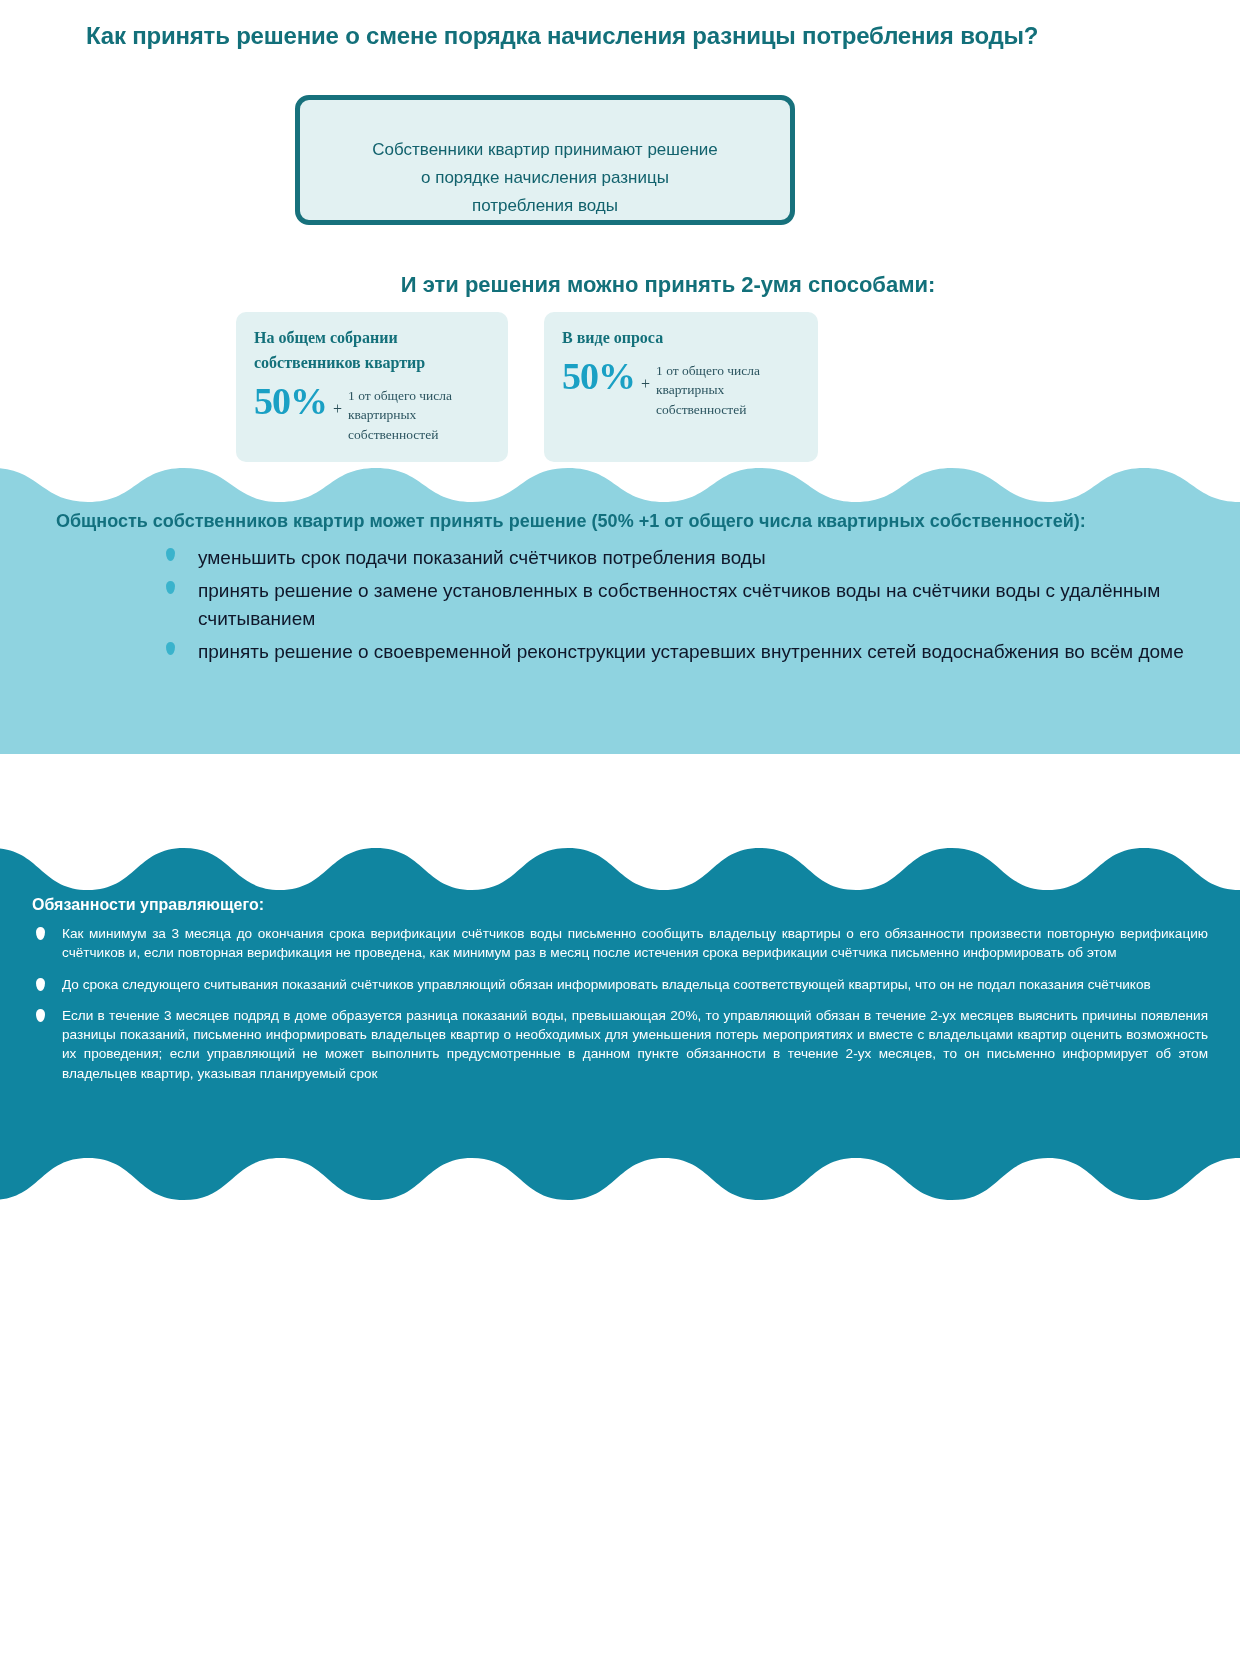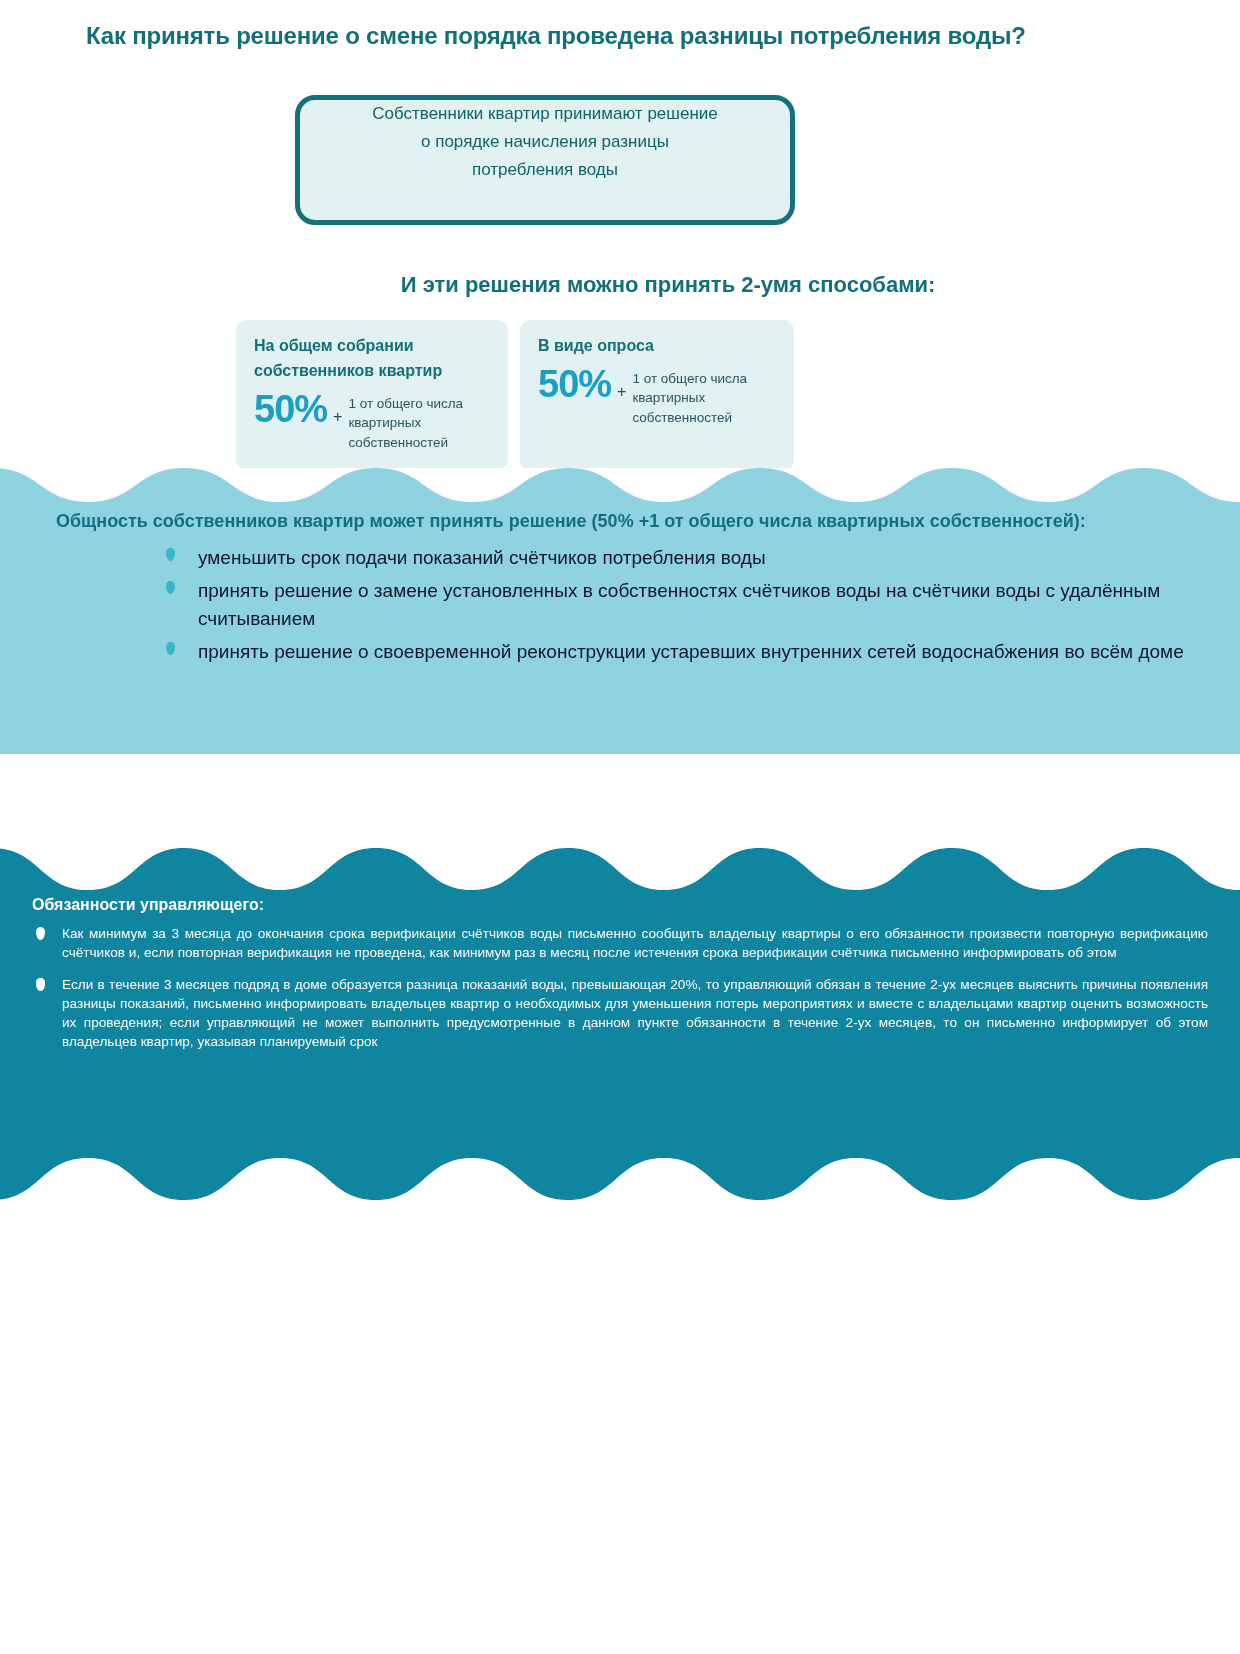--- a/index.html
+++ b/index.html
@@ -28,24 +28,24 @@
   }
 
   .decision-box {
     position: absolute;
     left: 295px;
     top: 95px;
     width: 500px;
     height: 130px;
     box-sizing: border-box;
     border: 5px solid #17717c;
-    border-radius: 20px;
+    border-radius: 14px;
     background: #e2f1f2;
     display: flex;
-    align-items: flex-start;
+    align-items: flex-end;
     justify-content: center;
   }
   .decision-box-text {
     font-size: 17px;
     line-height: 1.65;
     color: #12626d;
     text-align: center;
     padding: 0 24px;
   }
 
@@ -57,24 +57,25 @@
     text-align: center;
     font-size: 22px;
     font-weight: bold;
     color: #13707a;
     margin-left: 48px;
   }
 
   .ways-row {
     position: absolute;
     left: 236px;
-    top: 320px;
+    top: 312px;
     width: 684px;
     display: flex;
-    gap: 12px;
+    gap: 36px;
+    font-family: Liberation Serif, serif;
   }
   .way-card {
     width: 272px;
     min-height: 126px;
     background: #e2f1f2;
     border-radius: 10px;
     padding: 14px 18px 18px 18px;
     box-sizing: border-box;
   }
   .way-card.wide { width: 274px; }
@@ -223,21 +224,21 @@
   }
   .duty .drop {
     position: absolute;
     left: 4px;
     top: 3px;
   }
 </style>
 </head>
 <body>
 
-<div class="page-title">Как принять решение о смене порядка проведена разницы потребления воды?</div>
+<div class="page-title">Как принять решение о смене порядка начисления разницы потребления воды?</div>
 
 <div class="decision-box">
   <div class="decision-box-text">
     <span>Собственники квартир принимают решение</span><br>
     <span>о порядке начисления разницы</span><br>
     <span>потребления воды</span>
   </div>
 </div>
 
 <div class="ways-title">И эти решения можно принять 2-умя способами:</div>
@@ -295,20 +296,21 @@
 
   <div class="band-dark-inner">
     <div class="duties-title">Обязанности управляющего:</div>
 
     <div class="duty">
       <span class="drop white"></span>
       <span>Как минимум за 3 месяца до окончания срока верификации счётчиков воды письменно сообщить владельцу квартиры о его обязанности произвести повторную верификацию счётчиков и, если повторная верификация не проведена, как минимум раз в месяц после истечения срока верификации счётчика письменно информировать об этом</span>
     </div>
     <div class="duty">
       <span class="drop white"></span>
+      <span>До срока следующего считывания показаний счётчиков управляющий обязан информировать владельца соответствующей квартиры, что он не подал показания счётчиков</span>
     </div>
     <div class="duty">
       <span class="drop white"></span>
       <span>Если в течение 3 месяцев подряд в доме образуется разница показаний воды, превышающая 20%, то управляющий обязан в течение 2-ух месяцев выяснить причины появления разницы показаний, письменно информировать владельцев квартир о необходимых для уменьшения потерь мероприятиях и вместе с владельцами квартир оценить возможность их проведения; если управляющий не может выполнить предусмотренные в данном пункте обязанности в течение 2-ух месяцев, то он письменно информирует об этом владельцев квартир, указывая планируемый срок</span>
     </div>
   </div>
 
   <svg class="scallop-bottom-dark" viewBox="0 0 1240 42" preserveAspectRatio="none">
     <path fill="#ffffff" d="M0,42 H1240 V0 C1192,0 1192,42 1144,42 C1096,42 1096,0 1048,0 C1000,0 1000,42 952,42 C904,42 904,0 856,0 C808,0 808,42 760,42 C712,42 712,0 664,0 C616,0 616,42 568,42 C520,42 520,0 472,0 C424,0 424,42 376,42 C328,42 328,0 280,0 C232,0 232,42 184,42 C136,42 136,0 88,0 C40,0 40,42 -8,42 Z"></path>
   </svg>

